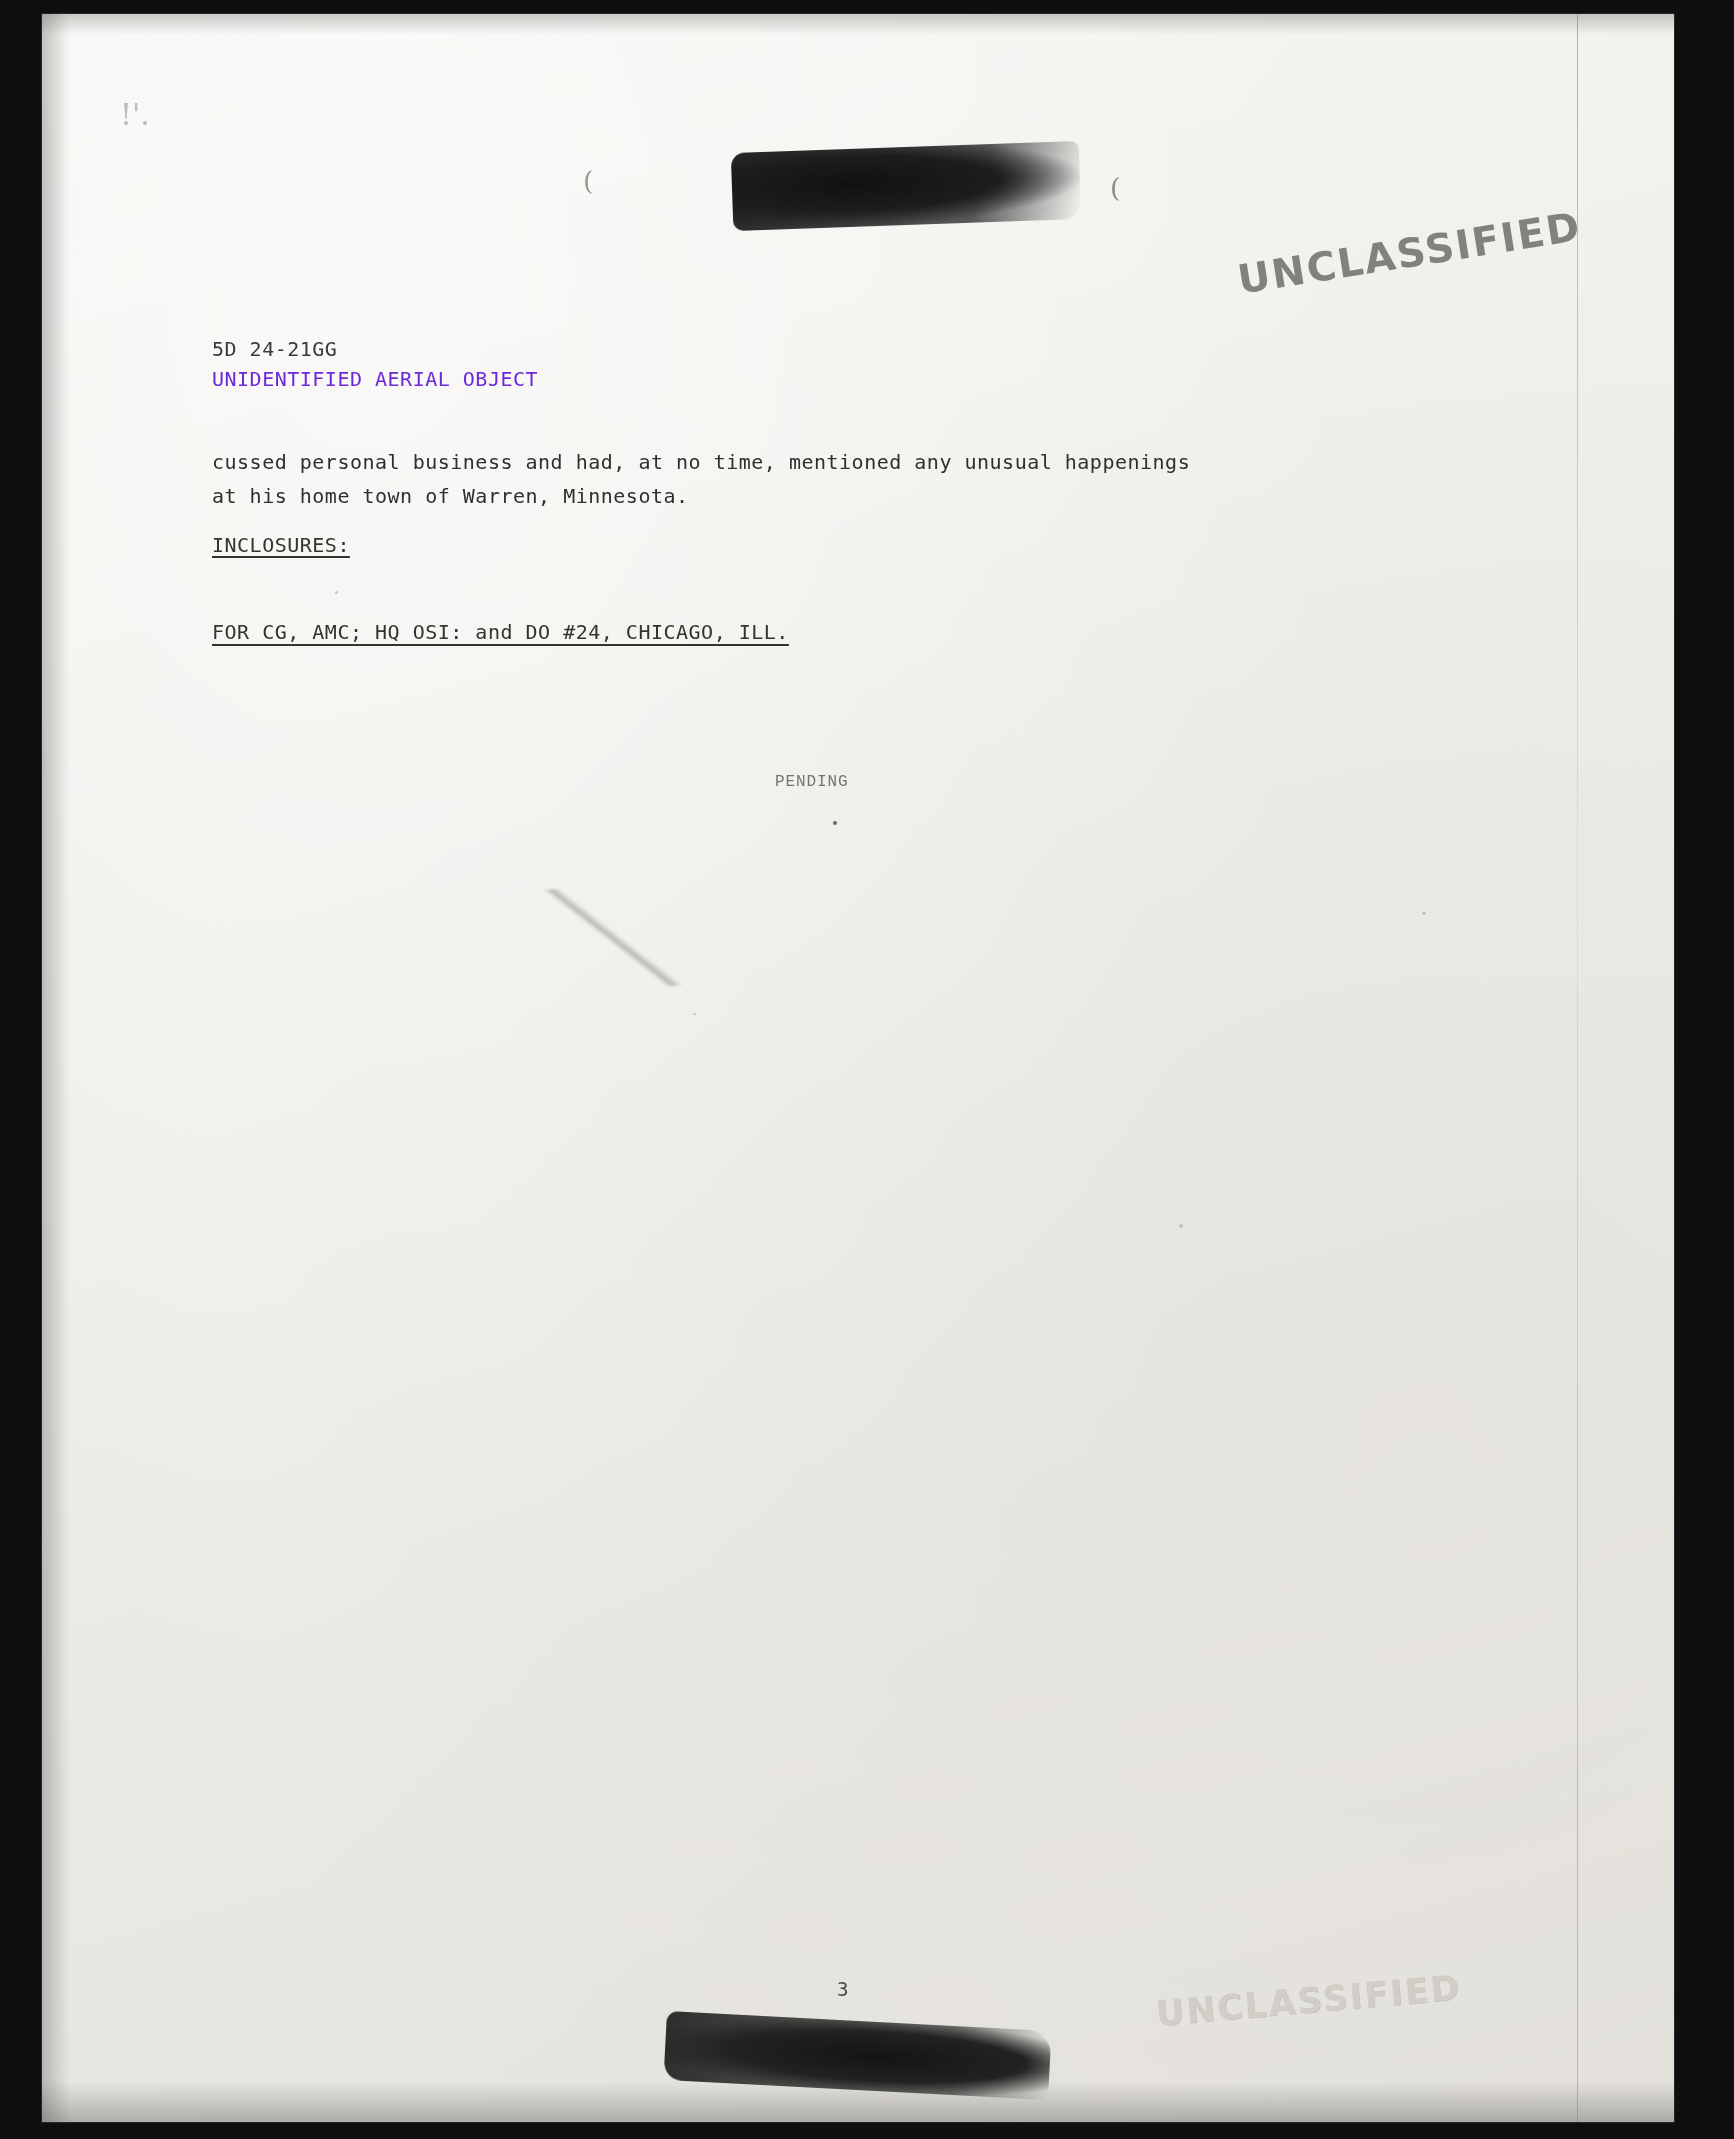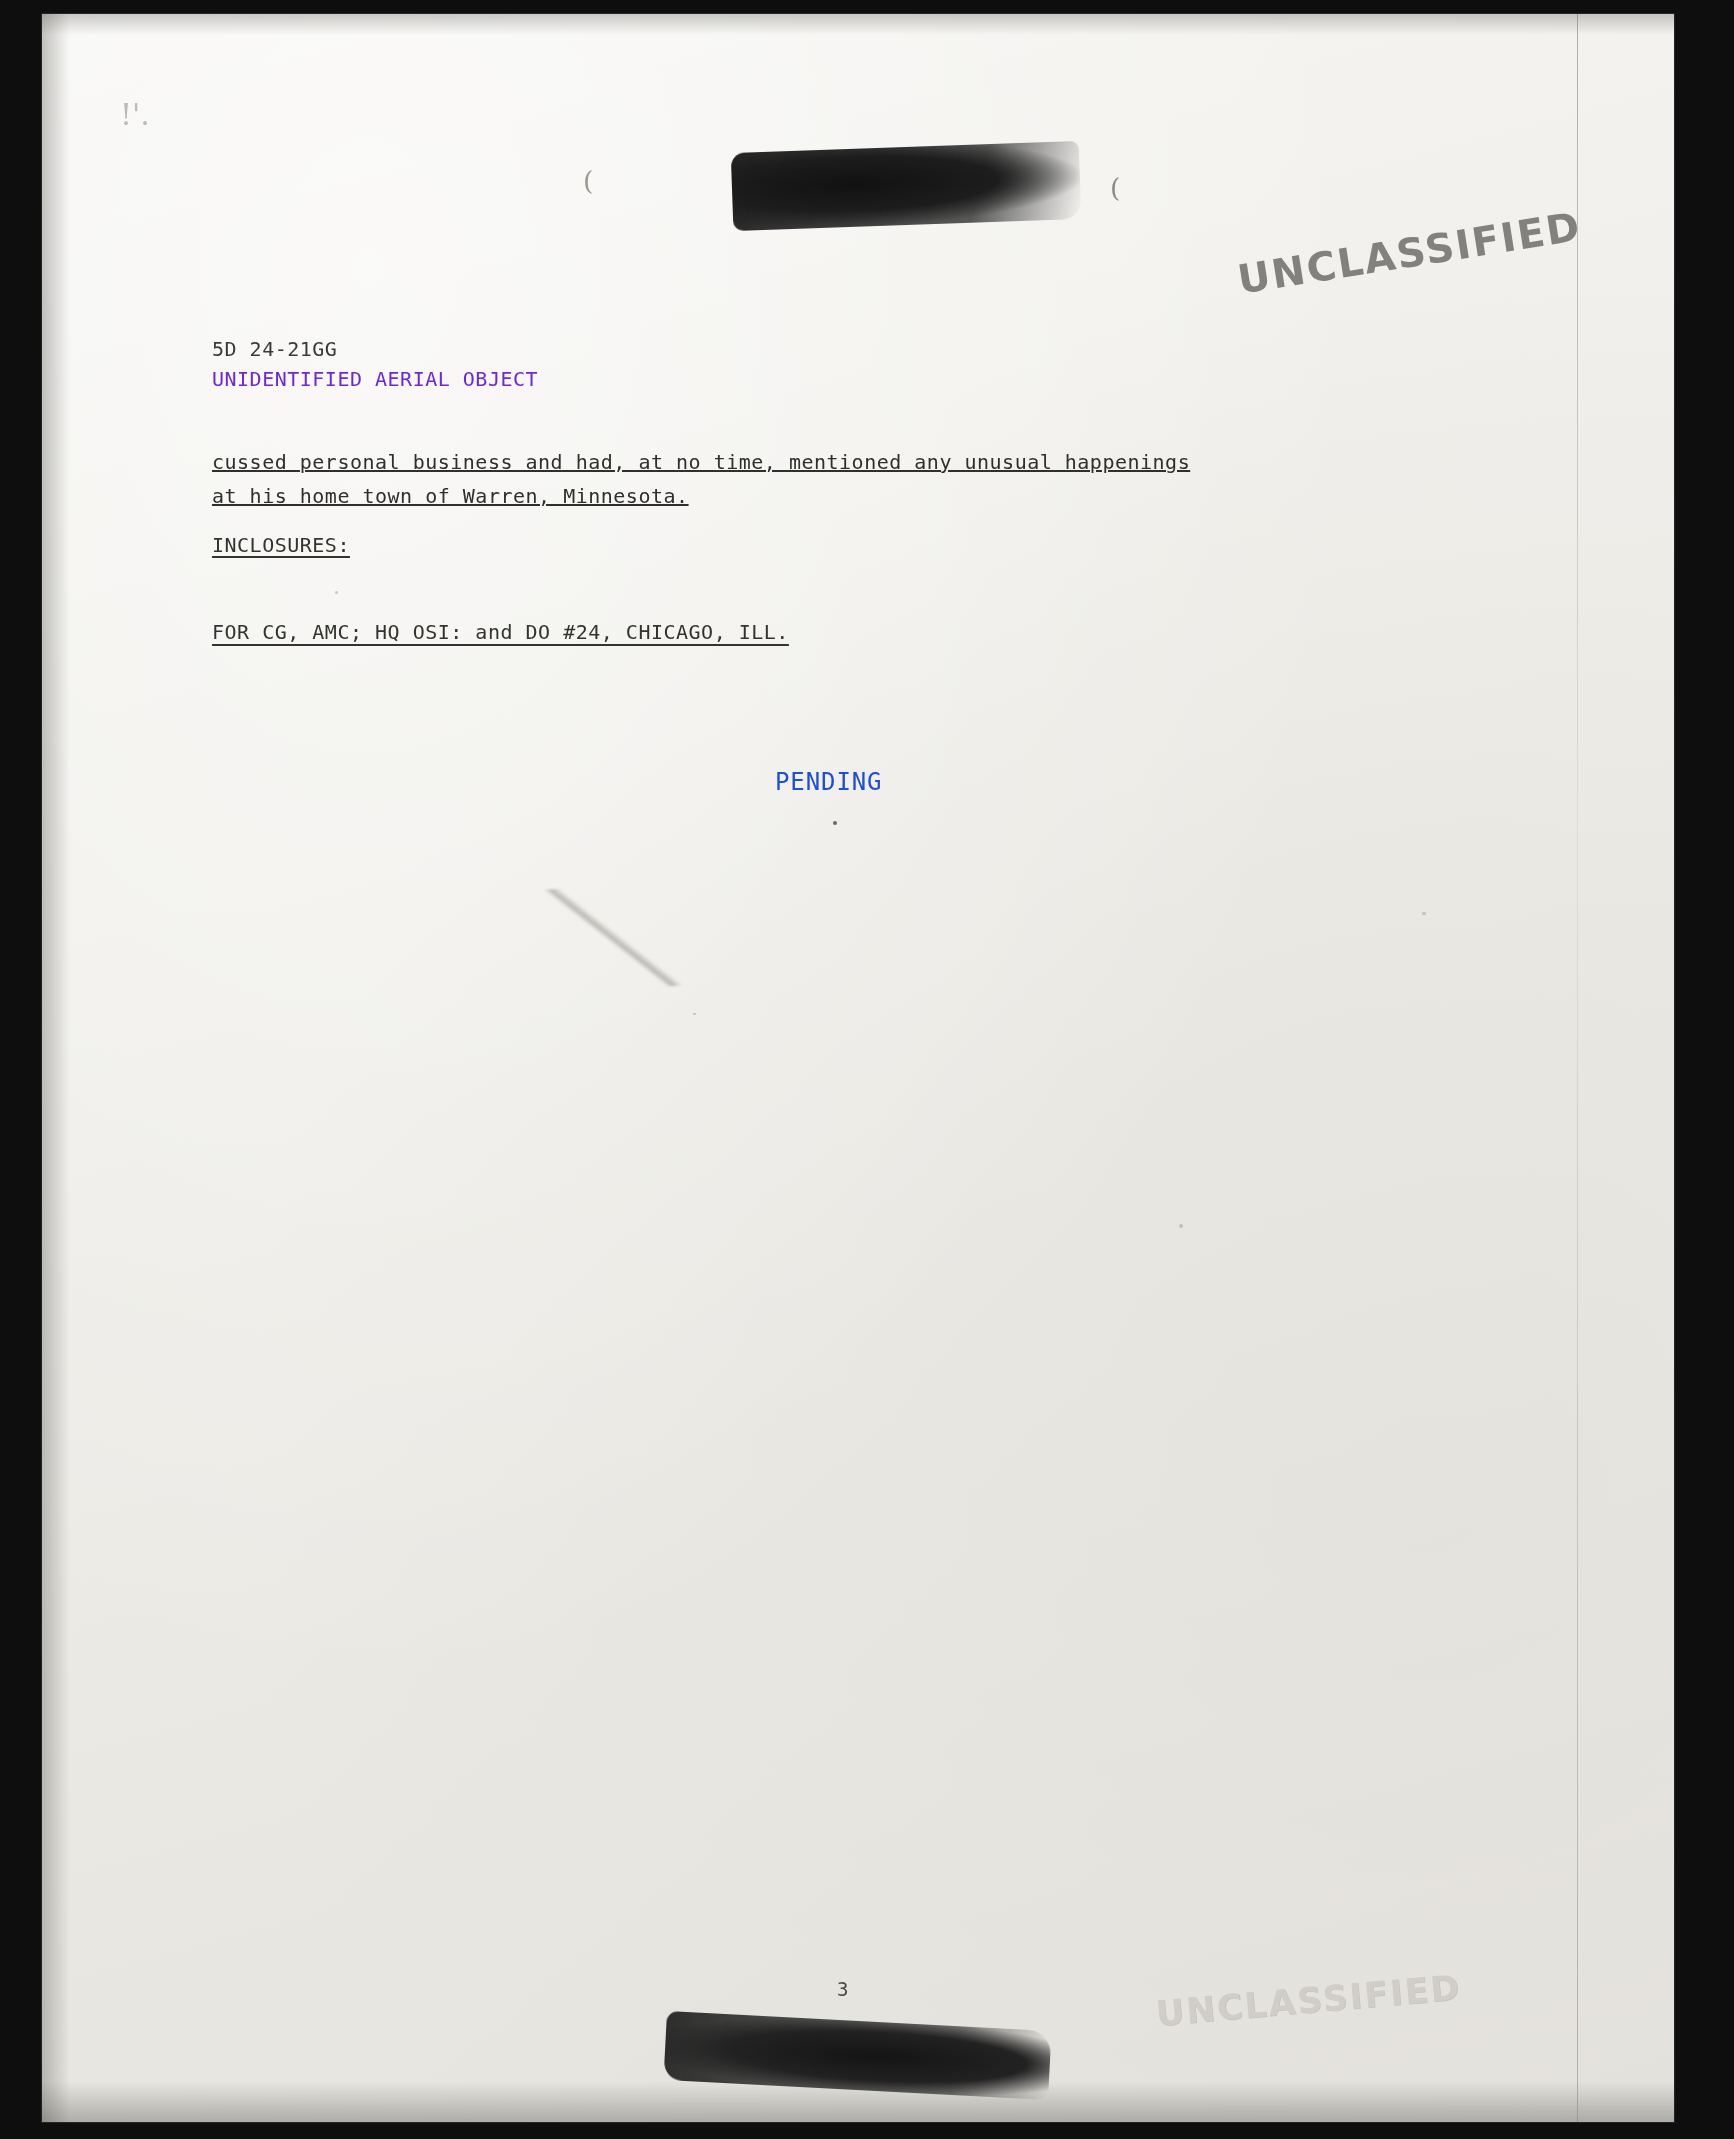--- a/index.html
+++ b/index.html
@@ -83,21 +83,20 @@
     font-size: 20px;
     line-height: 29px;
     color: #6d28d9;
   }
   .para-1 {
     left: 170px;
     top: 431px;
     font-size: 20px;
     line-height: 34px;
     color: #2f2f2d;
-    text-decoration: underline;
   }
   .inclosures {
     left: 170px;
     top: 517px;
     font-size: 20px;
     line-height: 29px;
     color: #33332f;
     text-decoration: underline;
     text-underline-offset: 3.7px;
   }
@@ -113,24 +112,25 @@
   .para-2 {
     left: 170px;
     top: 660px;
     font-size: 20px;
     line-height: 34px;
     color: #2f2f2d;
   }
   .pending {
     left: 733px;
     top: 754px;
-    font-size: 24px;
-    line-height: 29px;
-    color: #1d4ed8;
+    font-size: 16px;
+    line-height: 29px;
+    color: #737373;
     letter-spacing: 0.9px;
+    font-family: Liberation Mono, monospace;
   }
   .stray-dot {
     position: absolute;
     left: 791px;
     top: 807px;
     width: 4.1px;
     height: 4.1px;
     border-radius: 50%;
     background: #6a6a66;
   }

